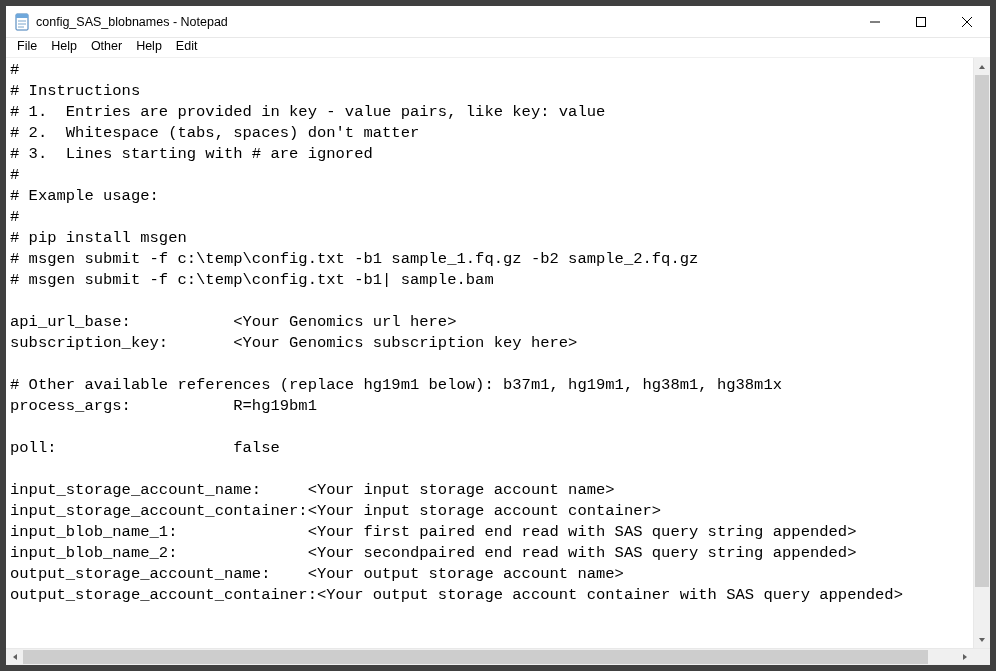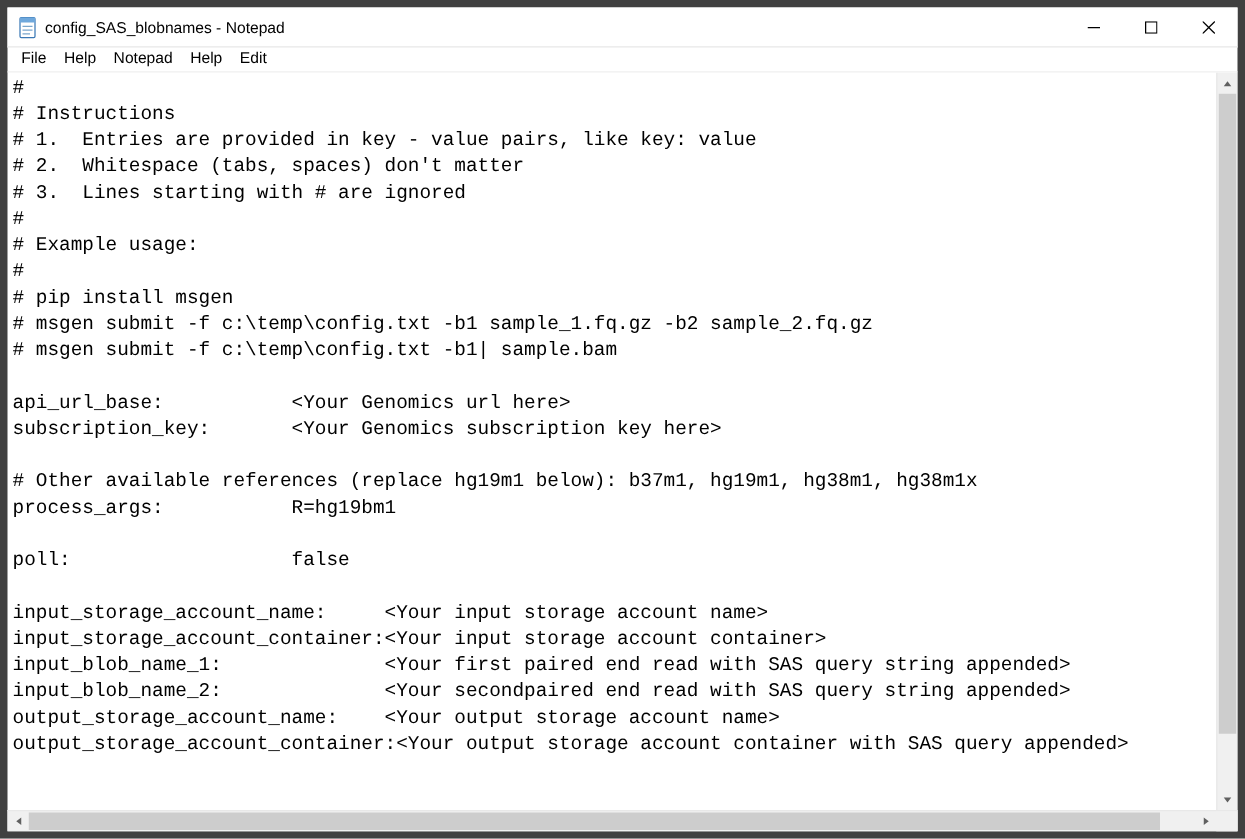--- a/index.html
+++ b/index.html
@@ -140,21 +140,21 @@
             <line x1="0" y1="0" x2="10" y2="10" stroke="#000" stroke-width="1"></line>
             <line x1="10" y1="0" x2="0" y2="10" stroke="#000" stroke-width="1"></line>
           </svg>
       </div>
     </div>
   </div>
 
   <div class="menubar">
     <span class="menu-item">File</span>
     <span class="menu-item">Help</span>
-    <span class="menu-item">Notepad</span>
+    <span class="menu-item">Other</span>
     <span class="menu-item">Help</span>
     <span class="menu-item">Edit</span>
   </div>
 
   <div class="content-wrap">
     <div class="content">#
 # Instructions
 # 1.  Entries are provided in key - value pairs, like key: value
 # 2.  Whitespace (tabs, spaces) don't matter
 # 3.  Lines starting with # are ignored

